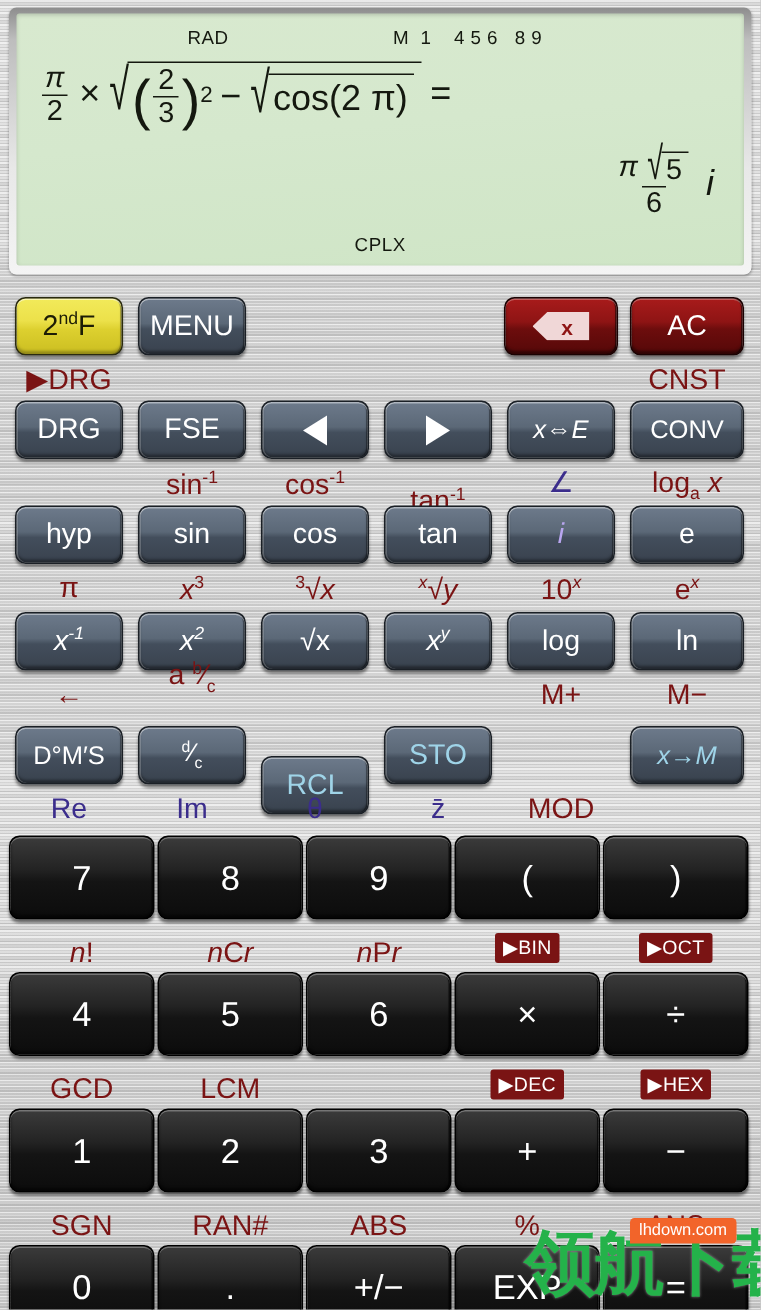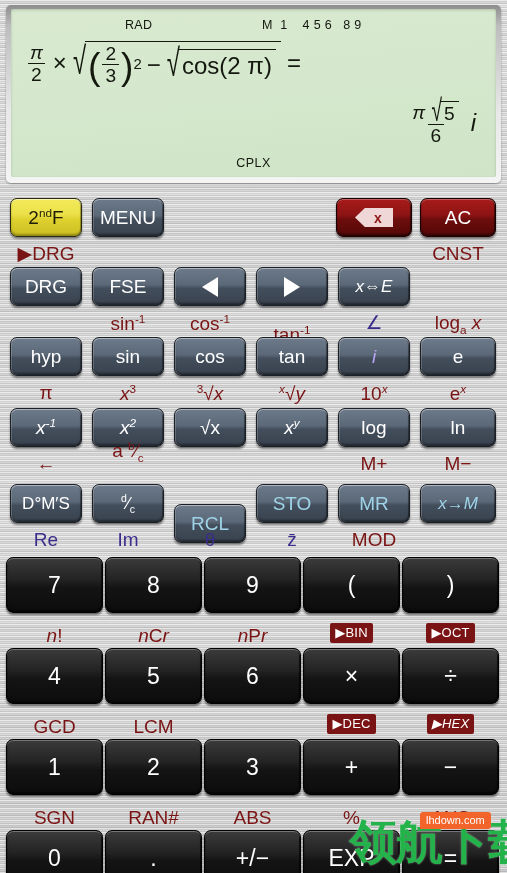--- a/index.html
+++ b/index.html
@@ -288,20 +288,23 @@
   </button>
   <button class="key k-slate" style="left:174px; top:267px; width:72px; height:39px;">
     <span class="tri left"></span>
   </button>
   <button class="key k-slate" style="left:256px; top:267px; width:72px; height:39px;">
     <span class="tri right"></span>
   </button>
   <button class="key k-slate" style="left:338px; top:267px; width:72px; height:39px;">
     <span class="klabel small ital">x⇔E</span>
   </button>
+  <button class="key k-slate" style="left:420px; top:267px; width:76px; height:39px;">
+    <span class="klabel small">CONV</span>
+  </button>
 
   <div class="sub" style="left:92px; top:313px; width:72px;">sin<sup>-1</sup></div>
   <div class="sub" style="left:174px; top:313px; width:72px;">cos<sup>-1</sup></div>
   <div class="sub" style="left:256px; top:313px; width:72px;margin-top:11px;">tan<sup>-1</sup></div>
   <div class="sub violet" style="left:338px; top:313px; width:72px;">∠</div>
   <div class="sub" style="left:420px; top:313px; width:76px;">log<sub>a</sub> <i>x</i></div>
 
   <button class="key k-slate" style="left:10px;  top:337px; width:72px; height:39px;">
     <span class="klabel">hyp</span>
   </button>
@@ -356,23 +359,20 @@
     <span class="klabel small">D°M′S</span>
   </button>
   <button class="key k-slate" style="left:92px; top:484px; width:72px; height:39px;">
     <span class="klabel small"><sup>d</sup>⁄<sub>c</sub></span>
   </button>
   <button class="key k-slate" style="left:174px; top:504px; width:72px; height:39px;">
     <span class="klabel cyan">RCL</span>
   </button>
   <button class="key k-slate" style="left:256px; top:484px; width:72px; height:39px;">
     <span class="klabel cyan">STO</span>
-  </button>
-  <button class="key k-slate" style="left:338px; top:484px; width:72px; height:39px;">
-    <span class="klabel cyan">MR</span>
   </button>
   <button class="key k-slate" style="left:420px; top:484px; width:76px; height:39px;text-align:right;">
     <span class="klabel cyan small ital">x→M</span>
   </button>
 
   <div class="sub violet" style="left:10px;  top:530px; width:72px;">Re</div>
   <div class="sub violet" style="left:92px; top:530px; width:72px;">Im</div>
   <div class="sub violet" style="left:174px; top:530px; width:72px;">θ</div>
   <div class="sub violet" style="left:256px; top:530px; width:72px;">z̄</div>
   <div class="sub" style="left:338px; top:530px; width:72px;">MOD</div>
@@ -417,21 +417,21 @@
   </button>
   <button class="key k-black" style="left:402px; top:648px; width:97px; height:56px;">
     <span class="klabel num">÷</span>
   </button>
 
   <div class="sub" style="left:6px;   top:717px; width:97px;">GCD</div>
   <div class="sub" style="left:105px; top:717px; width:97px;">LCM</div>
   <div style="position:absolute; left:303px; top:714px; width:97px; text-align:center;">
     <span class="sub badge" style="position:static;">▶DEC</span>
   </div>
-  <div style="position:absolute; left:402px; top:714px; width:97px; text-align:center;font-style:italic;">
+  <div style="position:absolute; left:402px; top:714px; width:97px; text-align:center;">
     <span class="sub badge" style="position:static;">▶HEX</span>
   </div>
 
   <button class="key k-black" style="left:6px;   top:739px; width:97px; height:56px;">
     <span class="klabel num">1</span>
   </button>
   <button class="key k-black" style="left:105px; top:739px; width:97px; height:56px;">
     <span class="klabel num">2</span>
   </button>
   <button class="key k-black" style="left:204px; top:739px; width:97px; height:56px;">

